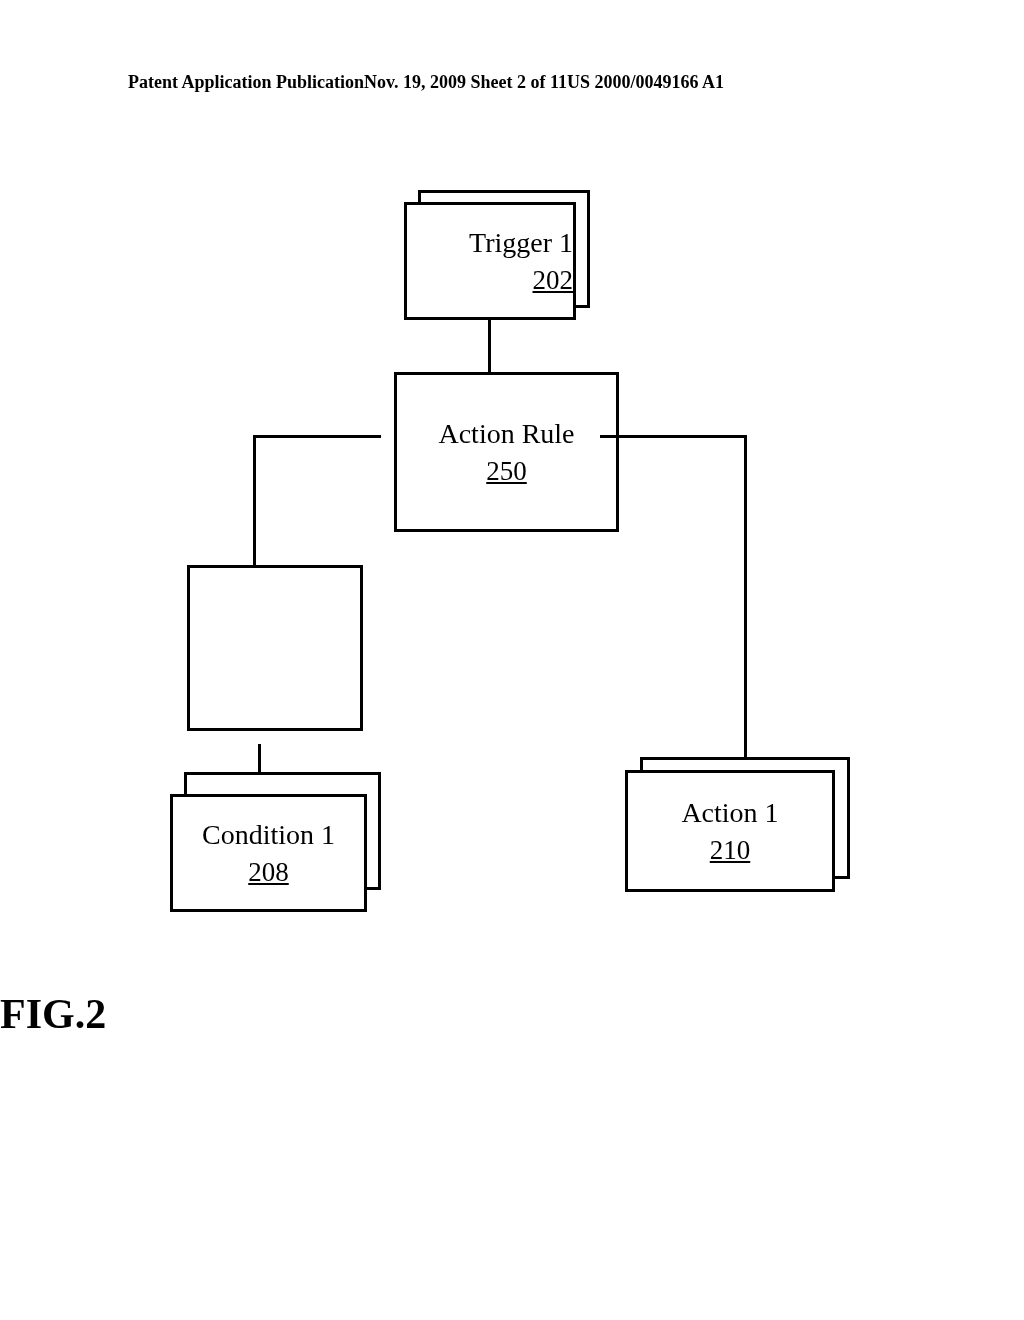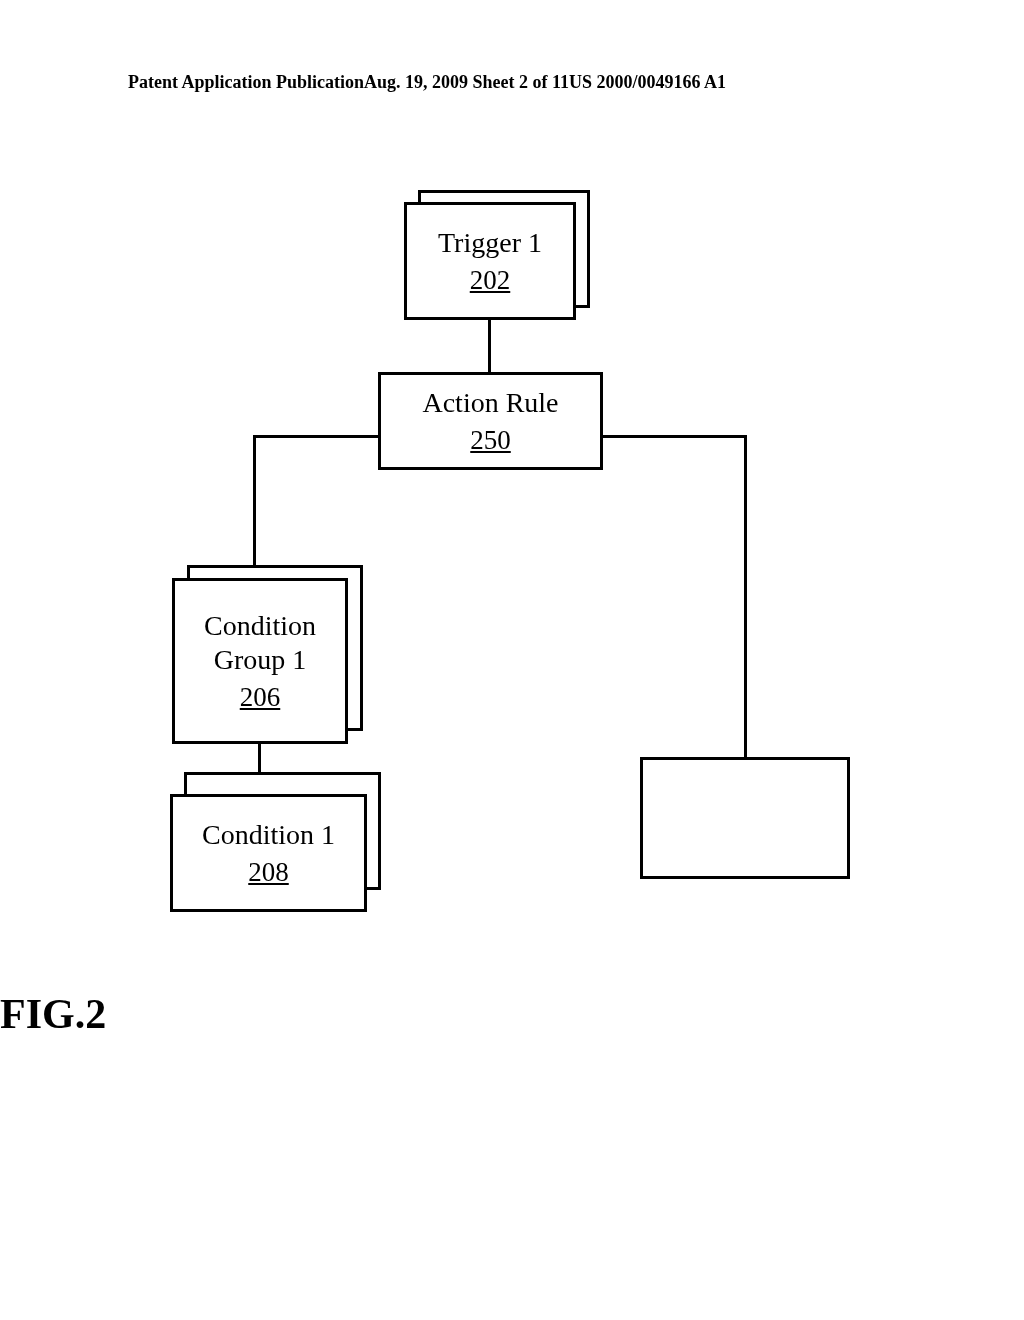--- a/index.html
+++ b/index.html
@@ -76,57 +76,56 @@
       text-align: left;
       font-size: 42px;
       font-weight: bold;
     }
   </style>
 </head>
 <body>
 
 <div class="header">
   <span class="header-left">Patent Application Publication</span>
-  <span class="header-center">Aug. 19, 2009  Sheet 2 of 11</span>
+  <span class="header-center">Nov. 19, 2009  Sheet 2 of 11</span>
   <span class="header-right">US 2000/0049166 A1</span>
 </div>
 
 <div class="diagram">
 
   <div class="shadow" style="left:418px; top:0px; width:172px; height:118px;"></div>
-  <div class="node" style="left:404px; top:12px; width:172px; height:118px;">
+  <div class="node" style="left:404px; top:12px; width:172px; height:118px;align-items:flex-end;">
     <div class="node-title">Trigger 1</div>
     <div class="node-num">202</div>
   </div>
 
   <div class="connector" style="left:488px; top:130px; width:3px; height:52px;"></div>
 
-  <div class="node" style="left:378px; top:182px; width:225px; height:98px;">
+  <div class="node" style="left:394px; top:182px; width:225px; height:160px;">
     <div class="node-title">Action Rule</div>
     <div class="node-num">250</div>
   </div>
 
   <div class="connector" style="left:253px; top:245px; width:128px; height:3px;"></div>
   <div class="connector" style="left:253px; top:245px; width:3px; height:143px;"></div>
 
   <div class="connector" style="left:600px; top:245px; width:147px; height:3px;"></div>
   <div class="connector" style="left:744px; top:245px; width:3px; height:335px;"></div>
 
   <div class="shadow" style="left:187px; top:375px; width:176px; height:166px;"></div>
-  <div class="node" style="left:172px; top:388px; width:176px; height:166px;">
-    <div class="node-title" style="white-space: pre-line;"><span>Condition
-Group 1</span></div>
-    <div class="node-num">206</div>
-  </div>
 
   <div class="connector" style="left:258px; top:554px; width:3px; height:42px;"></div>
 
   <div class="shadow" style="left:184px; top:582px; width:197px; height:118px;"></div>
   <div class="node" style="left:170px; top:596px; width:197px; height:118px;margin-top:8px;">
     <div class="node-title">Condition 1</div>
     <div class="node-num">208</div>
   </div>
 
   <div class="shadow" style="left:640px; top:567px; width:210px; height:122px;"></div>
+  <div class="node" style="left:625px; top:580px; width:210px; height:122px;">
+    <div class="node-title">Action 1</div>
+    <div class="node-num">210</div>
+  </div>
 
 </div>
 
 <div class="fig-label">FIG.2</div>
 
 </body></html>

